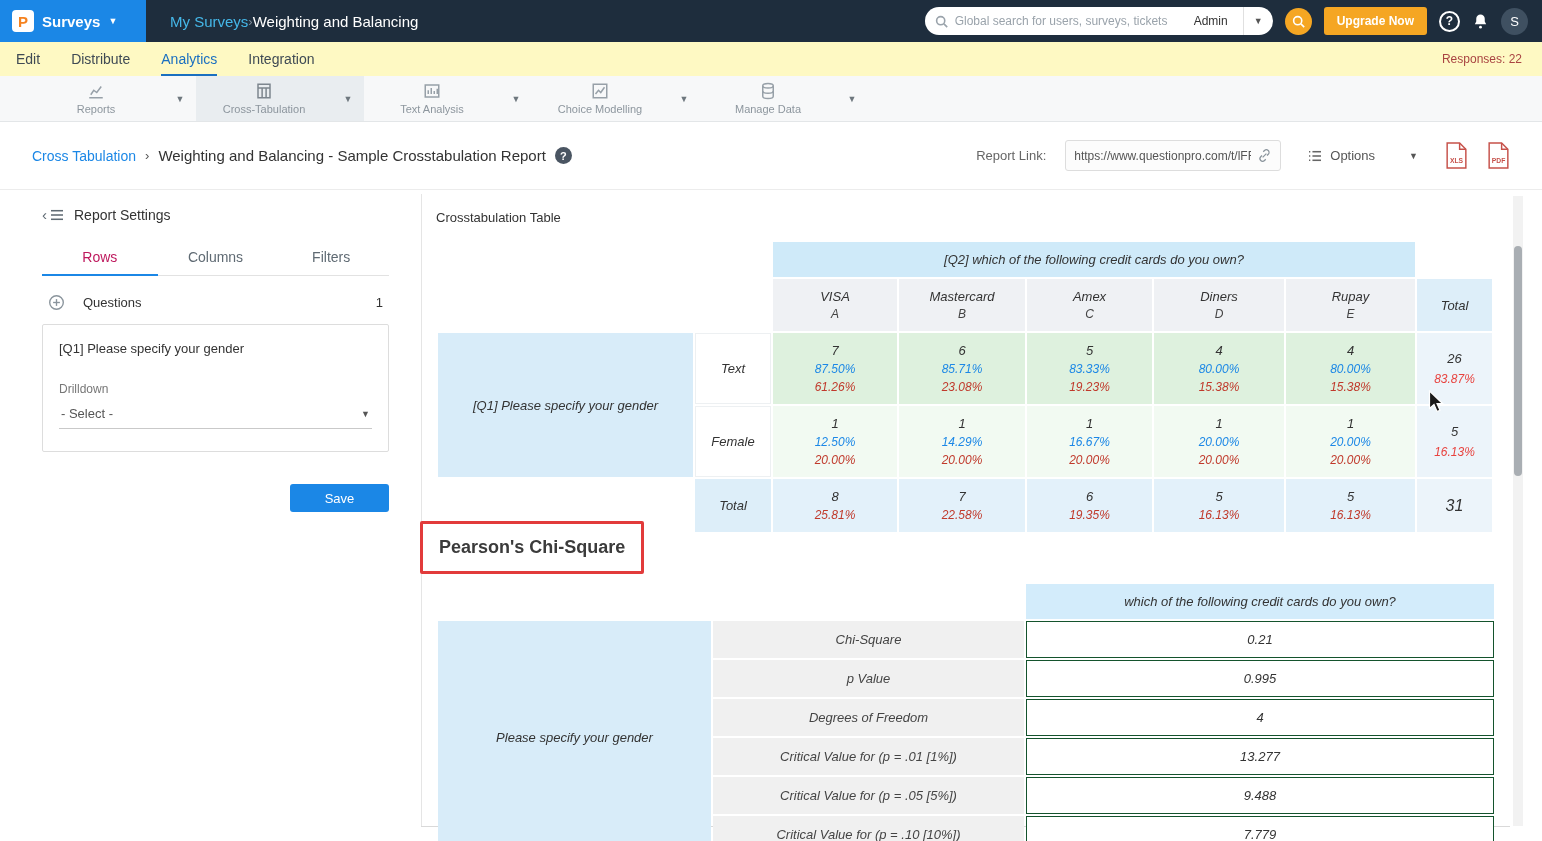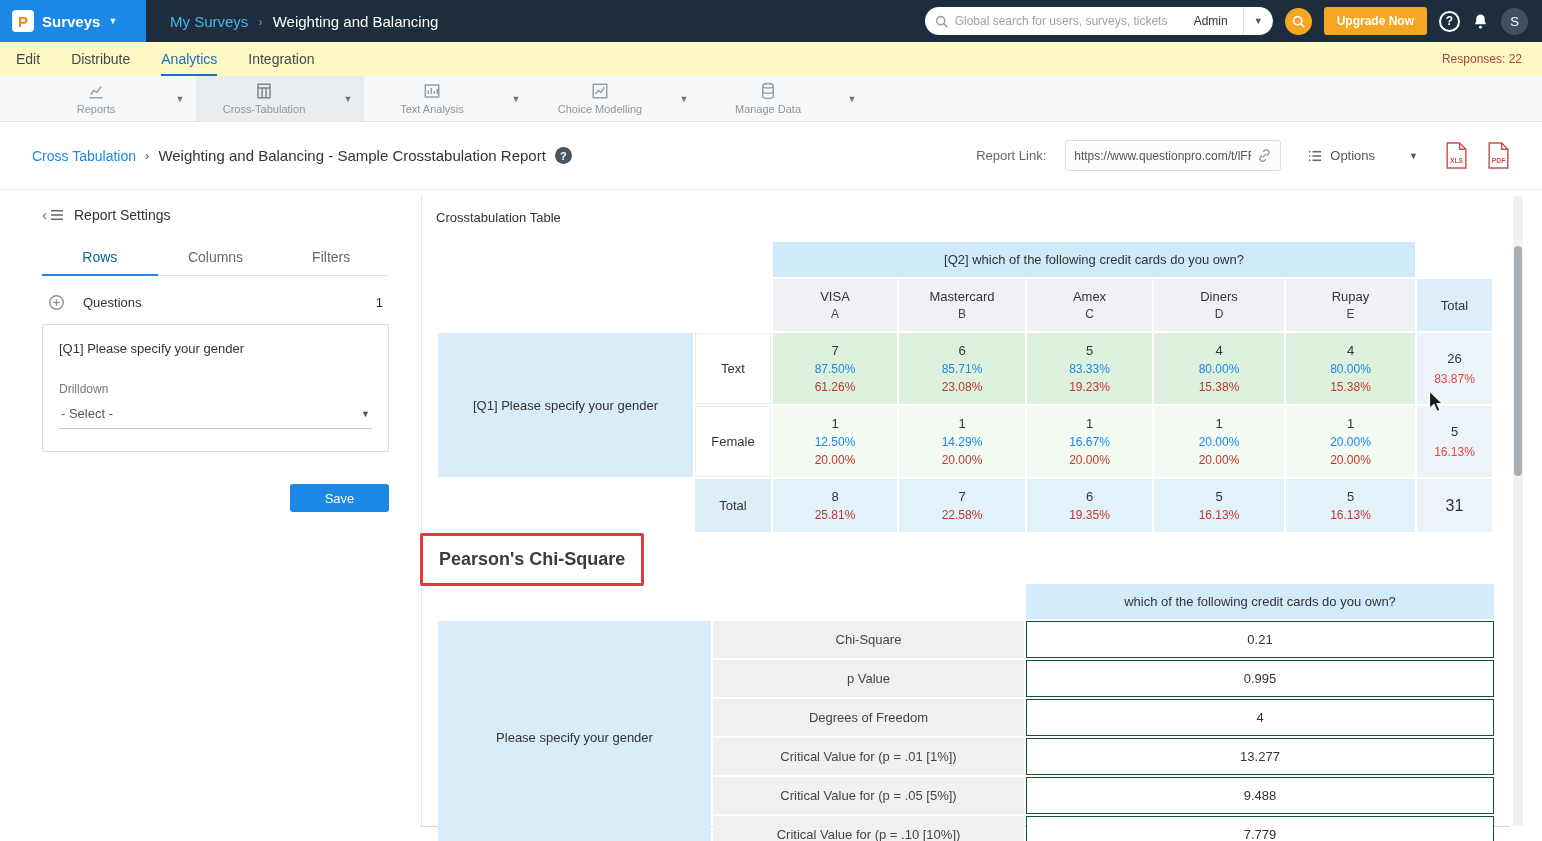--- a/index.html
+++ b/index.html
@@ -7,21 +7,21 @@
   body {
     font-family:"Liberation Sans", sans-serif;
     background:#fff; position:relative; overflow:hidden; color:#333;
   }
   
   .topbar { height:42px; background:#1e2d3d; display:flex; align-items:center; }
   .logo-block { width:146px; height:100%; background:#1b87e6; display:flex; align-items:center; gap:8px; padding:0 12px; flex:none; }
   .logo-badge { width:22px; height:22px; border-radius:4px; background:#fff; color:#f5821f; font-weight:bold; font-size:15px; display:flex; align-items:center; justify-content:center; }
   .product-name { color:#fff; font-size:15px; font-weight:bold; }
   .w-caret { color:#fff; font-size:9px; }
-  .tb-breadcrumb { display:flex; align-items:center; gap:10px; margin-left:24px; font-size:15px;text-decoration:underline; }
+  .tb-breadcrumb { display:flex; align-items:center; margin-left:24px; font-size:15px; }
   .tb-link { color:#45b7e8; cursor:pointer; }
   .tb-sep { color:#7e8c99; font-size:13px; }
   .tb-current { color:#fff; }
   .tb-right { margin-left:auto; display:flex; align-items:center; gap:12px; padding-right:14px; }
   .search-pill { width:348px; height:28px; background:#fff; border-radius:15px; display:flex; align-items:center; padding-left:10px; gap:7px; overflow:hidden; }
   .search-pill input { border:none; outline:none; flex:1; font-size:12px; color:#333; background:transparent; }
   .search-pill input::placeholder { color:#9aa3ab; }
   .admin { font-size:12px; color:#333; padding-right:8px; }
   .admin-caret { width:30px; height:28px; border-left:1px solid #e0e0e0; display:flex; align-items:center; justify-content:center; color:#555; font-size:9px; }
   .search-circle { width:27px; height:27px; border-radius:50%; background:#f5a623; display:flex; align-items:center; justify-content:center; cursor:pointer; }
@@ -55,53 +55,53 @@
   
   .content { position:relative; height:651px; }
   .v-divider { position:absolute; left:421px; top:4px; height:632px; border-left:1px solid #e5e5e5; }
   .h-divider { position:absolute; left:421px; width:1089px; top:636px; border-top:1px solid #d9d9d9; }
   
   .settings { position:absolute; left:42px; top:16px; width:347px; }
   .settings-header { display:flex; align-items:center; gap:10px; color:#333; font-size:14px; }
   .collapse-icon { color:#5f6a73; display:flex; align-items:center; gap:3px; font-size:15px; cursor:pointer; }
   .tabs { display:flex; margin-top:17px; border-bottom:1px solid #e2e2e2; }
   .tab { flex:1; text-align:center; font-size:14px; color:#5f6a73; padding:9px 0; cursor:pointer; border-bottom:2px solid transparent; margin-bottom:-1px; }
-  .tab.active { color:#0369a1; border-bottom-color:#1b87e6; }
+  .tab.active { color:#be185d; border-bottom-color:#1b87e6; }
   .questions-row { display:flex; align-items:center; gap:18px; margin-top:18px; font-size:13px; color:#333; padding:0 6px; }
   .q-count { margin-left:auto; font-size:13px; color:#333; }
   .question-box { border:1px solid #ddd; margin-top:13px; padding:16px 16px 22px; border-radius:2px; }
   .q-text { font-size:13px; color:#333; }
   .drill-label { font-size:12px; color:#777; margin-top:26px; }
   .select { display:flex; align-items:center; border-bottom:1px solid #c9c9c9; padding:10px 2px 7px; font-size:13px; color:#555; cursor:pointer; }
   .select .w-caret { margin-left:auto; color:#555; }
   .save-row { display:flex; justify-content:flex-end; margin-top:32px; }
   .save-btn { width:99px; height:28px; background:#1b87e6; color:#fff; border:none; border-radius:3px; font-size:13px; cursor:pointer; }
   
   .main-title { position:absolute; left:436px; top:20px; font-size:13px; color:#333; }
   table { border-collapse:separate; border-spacing:2px; }
-  td { text-align:center; vertical-align:middle; padding:10px; }
+  td { text-align:center; vertical-align:middle; padding:10px;font-style:italic; }
   .crosstab { position:absolute; left:436px; top:50px; }
   .h-q2 { background:#cfeaf9; font-size:13px; color:#333; height:25px; }
   .h-col { background:#eff1f4; height:48px; font-size:13px; color:#333;margin-top:40px; }
   .h-col .code { display:block; font-size:12px; color:#444; margin-top:3px; }
   .h-total { background:#ddeef9; font-size:13px; color:#333; }
   .q-cell { background:#d8ecf9; font-size:13px; color:#333; }
   .row-label { background:#fff; border:1px solid #edf0f2; font-size:13px; color:#333; }
   .cell-male { background:#def1de; height:70px; }
   .cell-female { background:#f2faf2; height:68px; }
   .cell-totcol { background:#ecf4fa; }
   .cell-totrow { background:#e3f1fa; height:48px; }
   .tot-label { background:#ddeef9; font-size:13px; color:#333; }
   .count { display:block; font-size:13px; color:#333; }
   .pblue { display:block; font-size:12px; color:#1b87e6; margin-top:4px; }
   .pred { display:block; font-size:12px; color:#c0392b; margin-top:4px; }
   .pred-bright { display:block; font-size:12px; color:#e8433f; margin-top:6px; }
   .empty { background:transparent; }
   
-  .pearson-box { position:absolute; left:420px; top:343px; border:3px solid #e23b3b; padding:13px 16px; background:#fff; border-radius:2px; }
+  .pearson-box { position:absolute; left:420px; top:331px; border:3px solid #e23b3b; padding:13px 16px; background:#fff; border-radius:2px; }
   .pearson-title { font-size:18px; font-weight:bold; color:#3b3b3b; }
   .chitable { position:absolute; left:436px; top:392px; }
   .chi-header { background:#d3ecfb; height:34px; font-size:13px; color:#333; }
   .chi-left { background:#d8ecf9; font-size:13px; color:#333; }
   .chi-label { background:#f0f0f0; height:31px; font-size:13px; color:#444; }
   .chi-value { background:#fff; border:1px solid #14532d; font-size:13px; color:#333; }
   
   .scrollbar { position:absolute; left:1513px; top:196px; width:10px; height:630px; background:#f2f2f2; }
   .scroll-thumb { position:absolute; left:1px; top:50px; width:8px; height:230px; background:#a9aeb3; border-radius:4px; cursor:pointer; }
   .cursor { position:absolute; left:1428px; top:390px; pointer-events:none; }

